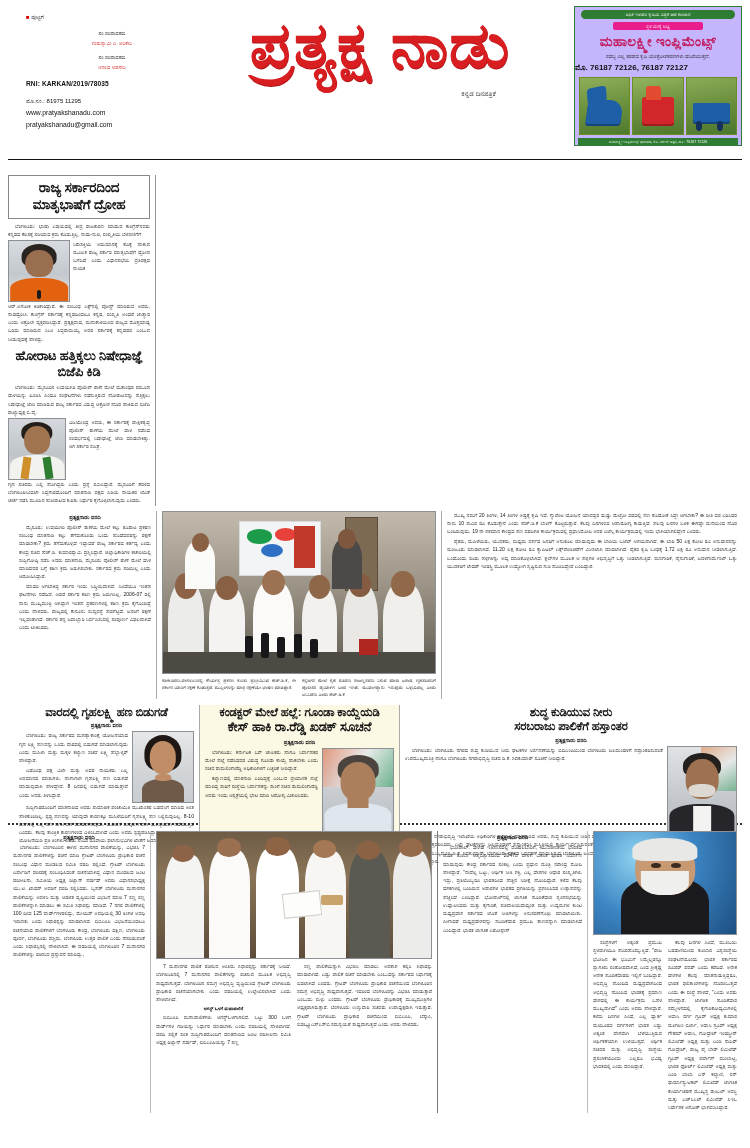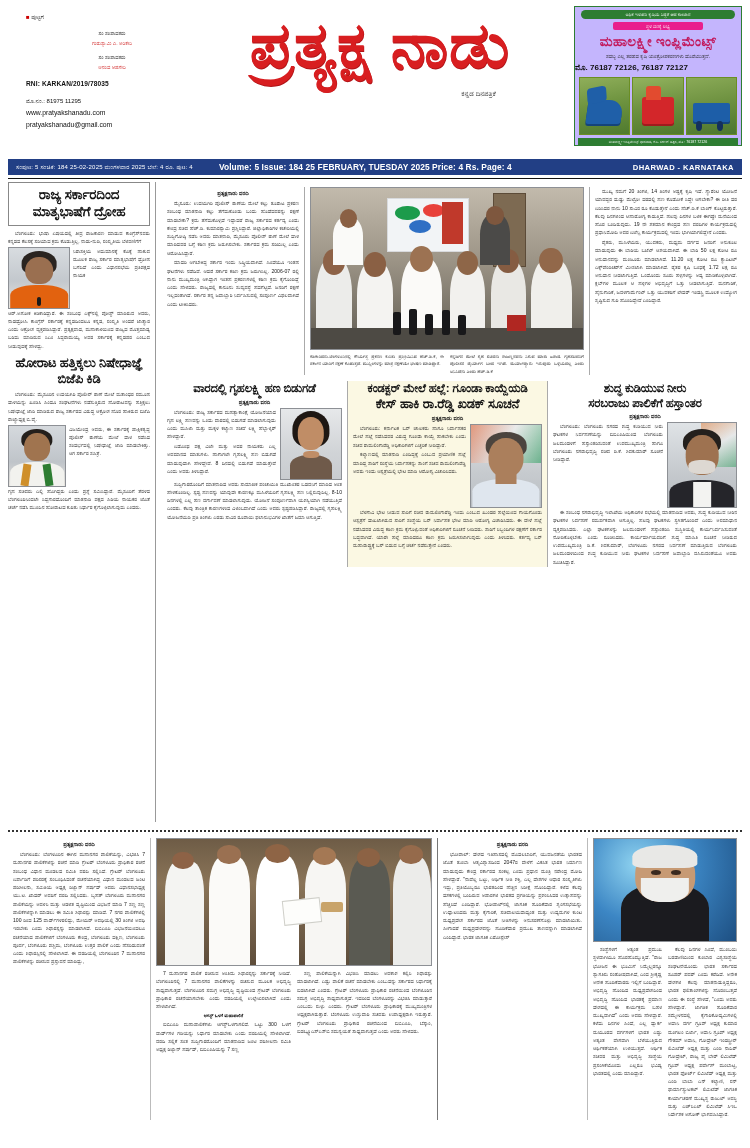--- a/index.html
+++ b/index.html
@@ -56,21 +56,21 @@
   .ad-foot { font-size:3.6px; text-align:center; background:#2e7d32; color:#fff; padding:1.5px 2px; margin:3px 3px 0 3px;}
 
   
   .volbar { background:#223f85; color:#fff; height:16px; display:flex; align-items:center; margin-top:3px; padding:0 8px; }
   .vb-kn { font-size:6px; letter-spacing:0.2px; }
   .vb-en { font-size:8.4px; font-weight:bold; margin-left:26px; letter-spacing:0.1px;}
   .vb-right { margin-left:auto; font-size:7.6px; font-weight:bold; letter-spacing:0.4px;}
 
   
   .rule-th { border-top:1.6px solid #111; margin-top:3px; }
-  .main { display:flex; margin-top:3px; height:640px; }
+  .main { display:flex; margin-top:15px; height:640px;flex-direction:column; }
   .col-left { width:148px; border-right:1px solid #999; padding-right:5px; }
   .col-rest { flex:1; padding-left:6px; }
 
   .hl-box { border:1px solid #888; padding:3px 3px 4px 3px; background:#fff; }
   .hl-kn { font-size:13.5px; font-weight:bold; color:#111; text-align:center; line-height:1.28; letter-spacing:-0.2px;}
 
   .body-kn { font-size:5.1px; line-height:1.62; color:#1a1a1a; text-align:justify; }
   .body-kn p { margin-bottom:1.5px; text-indent:7px;}
   .byline { font-size:5.4px; font-weight:bold; text-align:center; color:#111; margin:3px 0 2px 0;}
 
@@ -169,25 +169,20 @@
             <span class="impl rotav"></span>
           </div>
         <div class="ad-img g3">
             <span class="impl trail"></span>
           </div>
       </div>
       <div class="ad-foot">ಮಹಾಲಕ್ಷ್ಮೀ ಇಂಪ್ಲಿಮೆಂಟ್ಸ್ ಧಾರವಾಡ, ಕೆ.ಸಿ. ಸರ್ಕಲ್ ಹತ್ತಿರ, ಮೊ : 76187 72126</div>
     </div>
   </div>
 
-  <div class="volbar">
-    <span class="vb-kn">ಸಂಪುಟ: 5    ಸಂಚಿಕೆ: 184  25-02-2025 ಮಂಗಳವಾರ 2025    ಬೆಲೆ: 4 ರೂ.    ಪುಟ: 4</span>
-    <span class="vb-en">Volume: 5    Issue: 184   25 FEBRUARY, TUESDAY 2025   Price: 4 Rs. Page: 4</span>
-    <span class="vb-right">DHARWAD - KARNATAKA</span>
-  </div>
   <div class="rule-th"></div>
 
   <div class="main">
 
     <div class="col-left">
 
       <div class="hl-box">
         <div class="hl-kn">ರಾಜ್ಯ ಸರ್ಕಾರದಿಂದ ಮಾತೃಭಾಷೆಗೆ ದ್ರೋಹ</div>
       </div>
       <div class="body-kn" style="margin-top:3px;">

